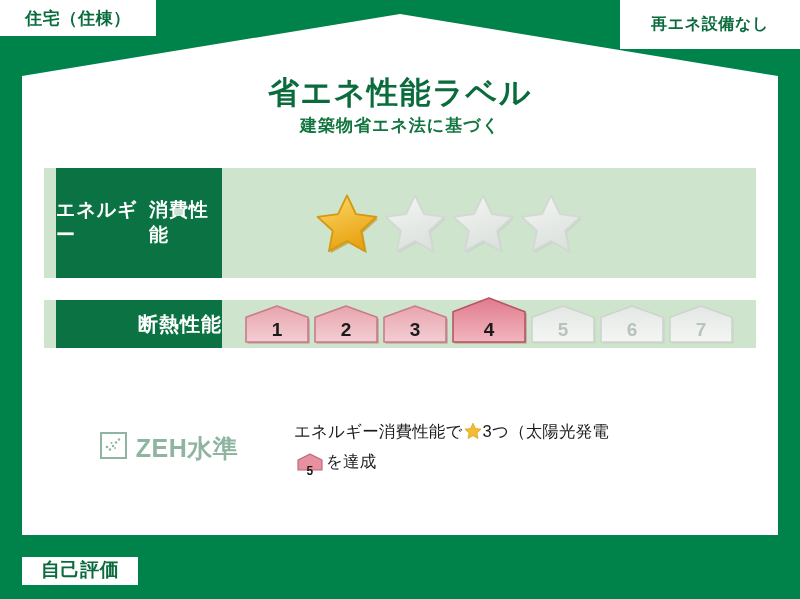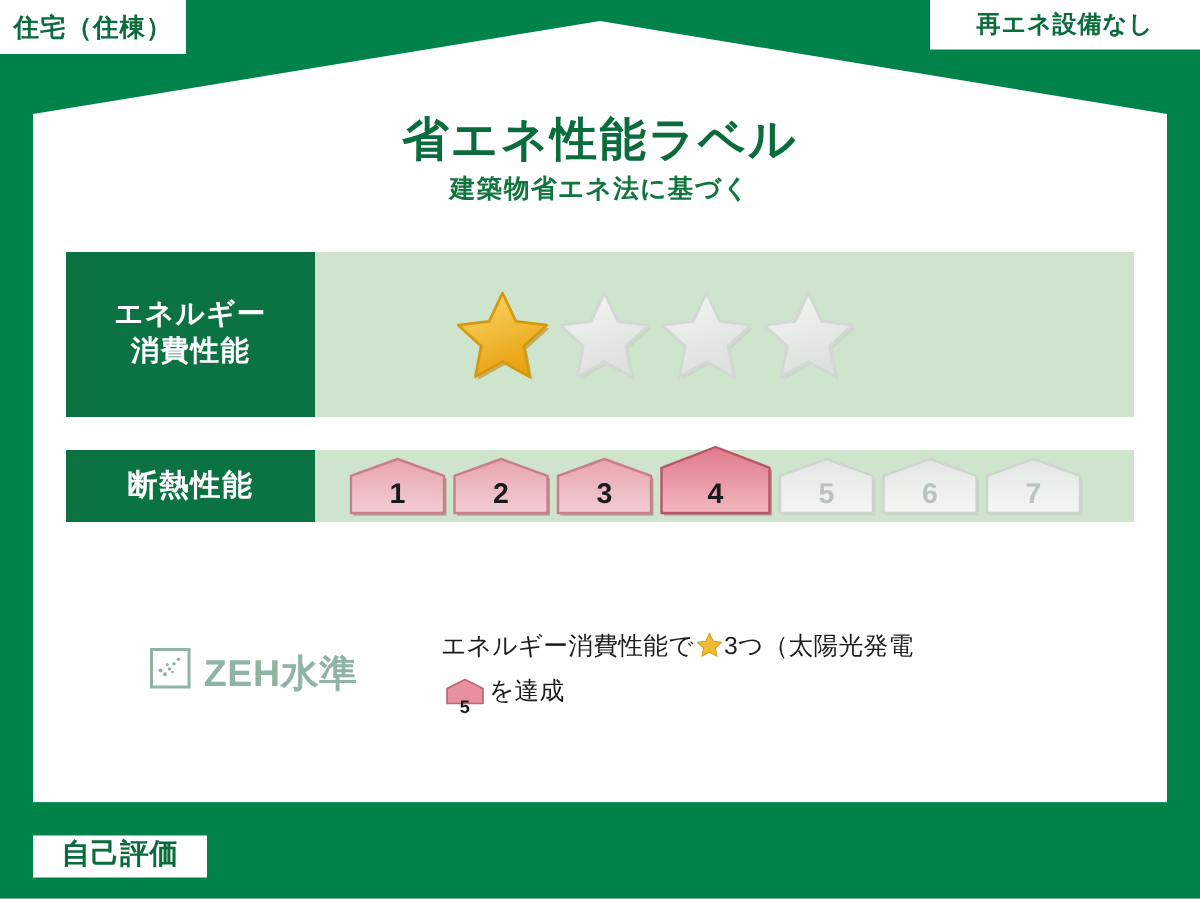--- a/index.html
+++ b/index.html
@@ -25,25 +25,25 @@
     background:#ffffff;
     color:#0a6b3d;
     font-weight:bold;
     display:flex;
     align-items:center;
     justify-content:center;
     letter-spacing:.04em;
     z-index:6;
   }
   #tag-dwelling {
-    left:0; width:124px; height:36px;
+    left:0; width:156px; height:36px;
     font-size:17px;
   }
   #tag-renewable {
-    right:0; width:180px; height:33px;
+    right:0; width:180px; height:49px;
     font-size:16px;
   }
 
   
   #house-panel {
     position:absolute;
     left:22px; top:14px;
     width:756px; height:521px;
     background:#ffffff;
     -webkit-clip-path:polygon(0 62px, 50% 0, 100% 62px, 100% 100%, 0 100%);
@@ -82,27 +82,28 @@
     background:#cfe4cc;
   }
   #row-energy { top:168px; height:110px; }
   #row-insulation { top:300px; height:48px; }
 
   .perf-label {
     background:#0a7243;
     color:#ffffff;
     font-weight:bold;
     display:flex;
-    flex-direction:column;
+    flex-direction:row;
     align-items:center;
-    justify-content:center;
+    justify-content:flex-end;
     flex:0 0 166px;
     font-size:19px;
     line-height:1.30;
     letter-spacing:.05em;
+    margin-left:12px;
   }
   #row-insulation .perf-label { font-size:20px; }
 
   .perf-value {
     flex:1;
     display:flex;
     align-items:center;
     padding-left:94px;
   }
   #row-insulation .perf-value { padding-left:22px; align-items:flex-end; padding-bottom:4px; }

